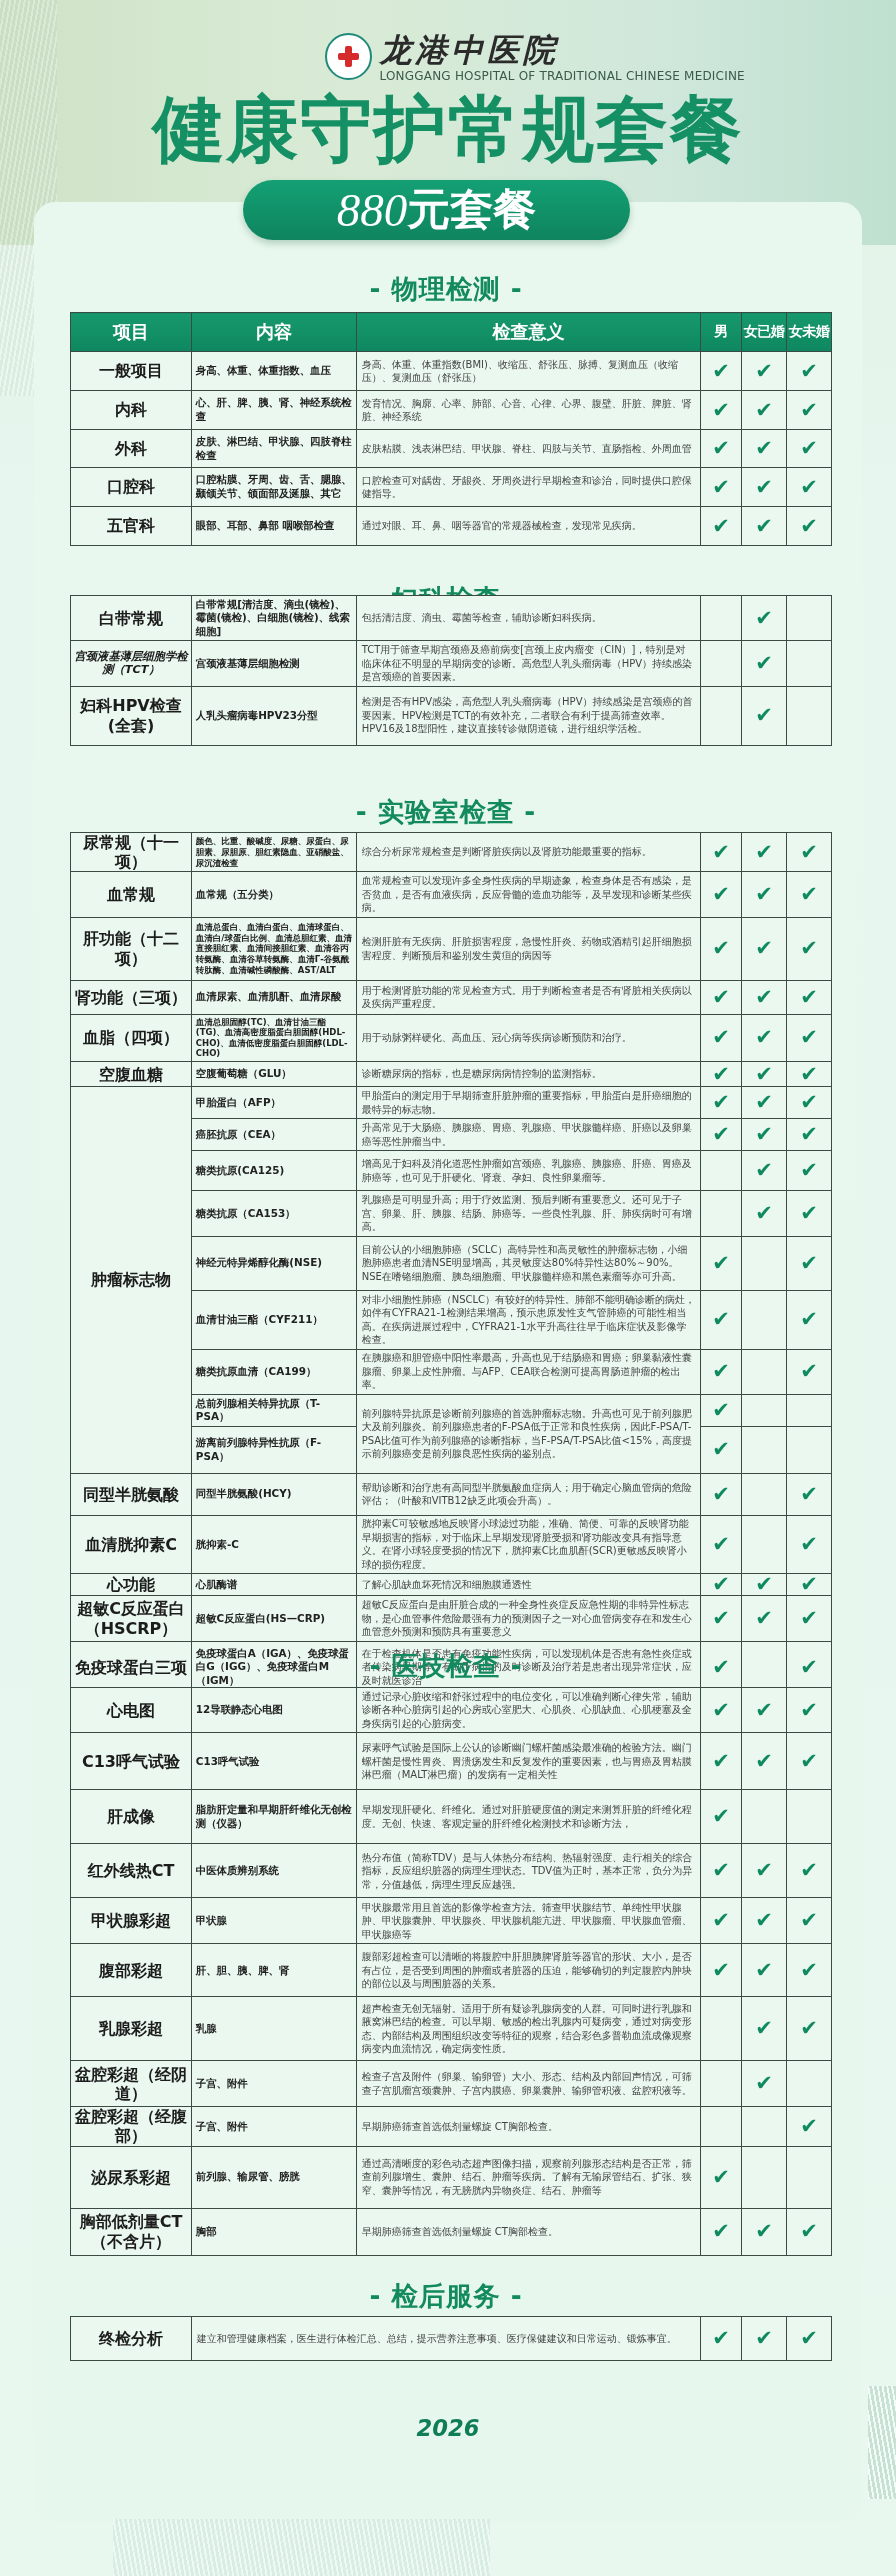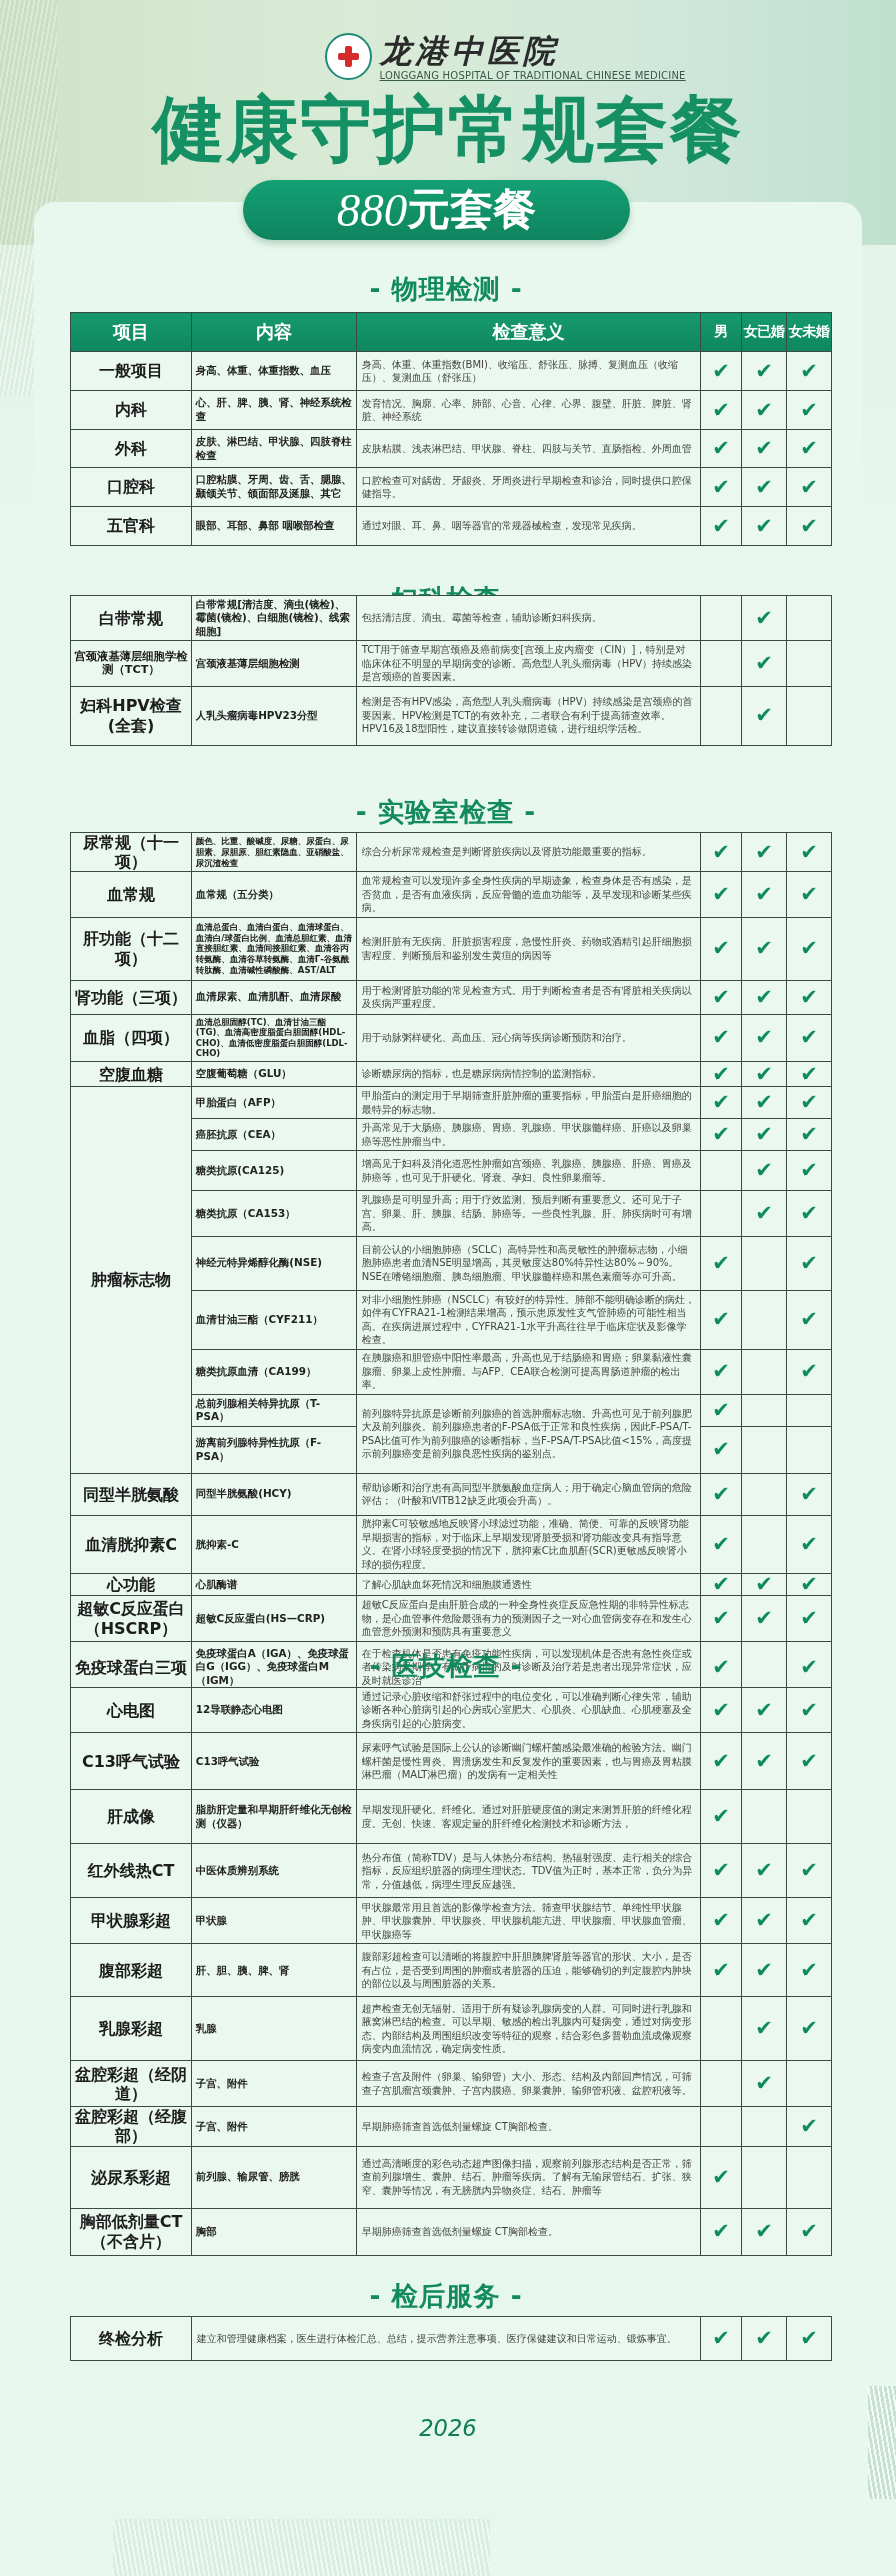--- a/index.html
+++ b/index.html
@@ -51,21 +51,21 @@
     content: ""; position: absolute; background: #d62b2b; border-radius: 1.9px;
   }
   .logo-emblem .cross::before { left: 6.6px; top: 0; width: 7.5px; height: 21px; }
   .logo-emblem .cross::after { left: 0; top: 6.6px; width: 21px; height: 7.5px; }
   .logo-text { margin-left: 7.5px; }
   .logo-cn {
     font-family: "DejaVu Serif", "Liberation Serif", serif;
     font-size: 32px; font-weight: bold; color: #2b2b2b; letter-spacing: 3.8px; line-height: 38px;
     font-style: italic;
   }
-  .logo-en { font-size: 10px; color: #3a5a4a; letter-spacing: 0.2px; white-space: nowrap; text-decoration: underline; }
+  .logo-en { font-size: 12px; color: #3a5a4a; letter-spacing: 0.2px; white-space: nowrap; }
   .main-title {
     position: absolute; top: 87px; left: 0; width: 896px; text-align: center;
     font-size: 72px; font-weight: bold; color: #149064; letter-spacing: 1.9px; line-height: 85px;
   }
   .price-pill {
     position: absolute; top: 180px; left: 243px; width: 387px; height: 60px;
     border-radius: 32px;
     background: linear-gradient(180deg, #14a074 0%, #0f845e 100%);
     box-shadow: 0 3.8px 7.5px rgba(20,90,60,0.25);
     display: flex; align-items: center; justify-content: center;
@@ -85,31 +85,31 @@
   }
   table.grid td, table.grid th {
     border: 0.9px solid #3c4a44; vertical-align: middle; overflow: hidden;
   }
   table.grid th {
     background: linear-gradient(180deg, #17996c 0%, #0e8760 100%);
     color: #fff; font-size: 18px; font-weight: bold; height: 39px; text-align: center;
   }
   table.grid th.small { font-size: 14px; white-space: nowrap; letter-spacing: -0.5px; }
   .c-item { text-align: center; font-weight: bold; color: #1c1c1c; font-size: 16px; line-height: 1.2; padding: 0 1.9px; }
-  .c-item.sm { font-size: 11.3px; }
+  .c-item.sm { font-size: 11.3px; font-style: italic; }
   .c-content { font-size: 10.4px; font-weight: bold; color: #222; padding: 1.9px 3.8px; line-height: 1.3; }
   .c-content.xs { font-size: 8.5px; line-height: 1.25; }
   .c-meaning { font-size: 10px; color: #444; padding: 1.9px 4.7px; line-height: 1.35; }
   .c-check { text-align: center; }
   .check {
     display: inline-block; color: #0f8a5f; font-size: 21px; font-weight: bold; line-height: 1;
   }
   .year {
     position: absolute; top: 2415px; left: 0; width: 896px; text-align: center;
-    font-size: 22.6px; font-weight: normal; font-style: italic; color: #0f7d55;
+    font-size: 22.6px; font-weight: bold; font-style: italic; color: #0f7d55;
   }
 </style>
 </head>
 <body>
 
 <div class="bg-top"></div>
 <div class="bg-texture-left"></div>
 <div class="card"></div>
 <div class="bg-bottom-texture"></div>
 <div class="bg-right-texture"></div>

